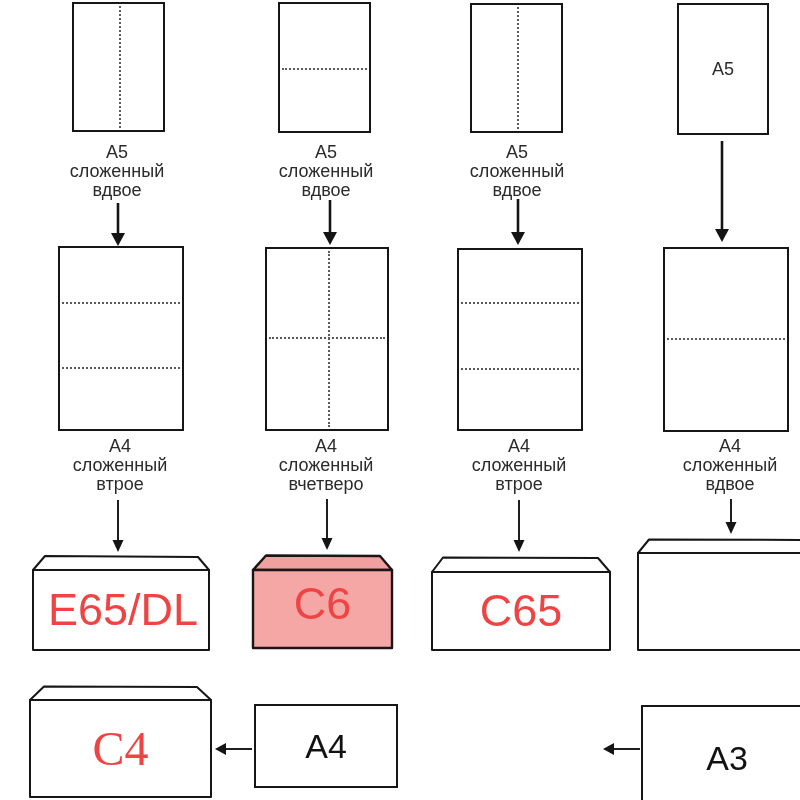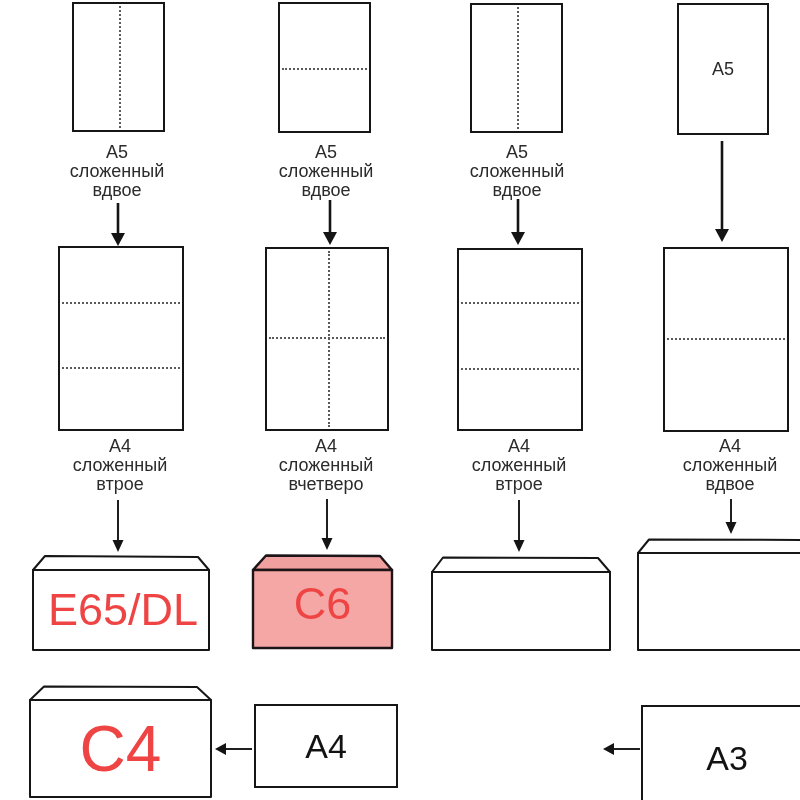--- a/index.html
+++ b/index.html
@@ -23,21 +23,21 @@
   .flat-label{
     position:absolute;inset:0;display:flex;align-items:center;justify-content:center;
     font-size:34px;color:#121212;
   }
   .env{position:absolute;}
   .env svg{position:absolute;left:0;top:0;display:block;}
   .env-label{
     position:absolute;left:0;right:0;display:flex;align-items:center;justify-content:center;
     font-size:45px;color:#ef4444;
   }
-  .env-label.big{font-size:64px;}
+  .env-label.big{font-size:48px;font-family:Liberation Serif, serif;}
   .arr{position:absolute;}
   .arr line{stroke:#141414;}
   .arr polygon{fill:#141414;stroke:none;}
   .thick line{stroke-width:2.6;}
   .thin line{stroke-width:1.9;}
 </style>
 </head>
 <body>
 
 <div id="canvas">
@@ -162,20 +162,21 @@
       <rect x="2" y="17" width="139" height="78" fill="#f5a7a6" stroke="#1c1416" stroke-width="2.4" stroke-linejoin="round"></rect>
     </svg>
     <div class="env-label" style="top:12px;height:78px;">C6</div>
   </div>
 
   <div class="env" style="left:405px;top:555px;width:182px;height:97px;">
     <svg width="182" height="97" viewBox="0 0 182 97">
       <polygon points="2,17 13,2.5 168,3 180,17" fill="#ffffff" stroke="#161616" stroke-width="2" stroke-linejoin="round"></polygon>
       <rect x="2" y="17" width="178" height="78" fill="#ffffff" stroke="#161616" stroke-width="2" stroke-linejoin="round"></rect>
     </svg>
+    <div class="env-label" style="top:17px;height:78px;">C65</div>
   </div>
 
   <div class="env" style="left:611px;top:537px;width:184px;height:115px;">
     <svg width="184" height="115" viewBox="0 0 184 115">
       <polygon points="2,16 13,2.5 171,3 182,16" fill="#ffffff" stroke="#161616" stroke-width="2" stroke-linejoin="round"></polygon>
       <rect x="2" y="16" width="180" height="97" fill="#ffffff" stroke="#161616" stroke-width="2" stroke-linejoin="round"></rect>
     </svg>
   </div>
 
   <div class="env" style="left:3px;top:684px;width:185px;height:115px;">

